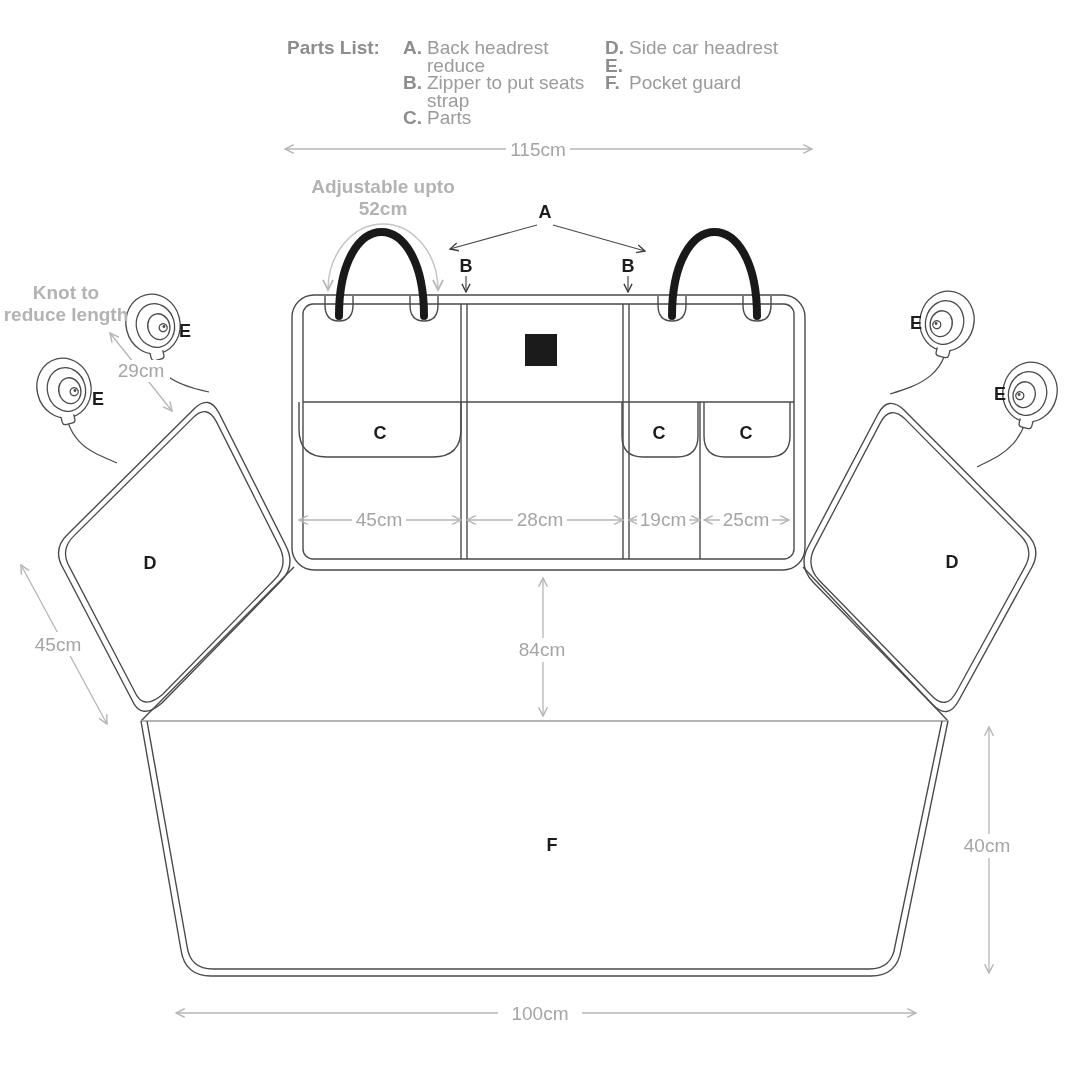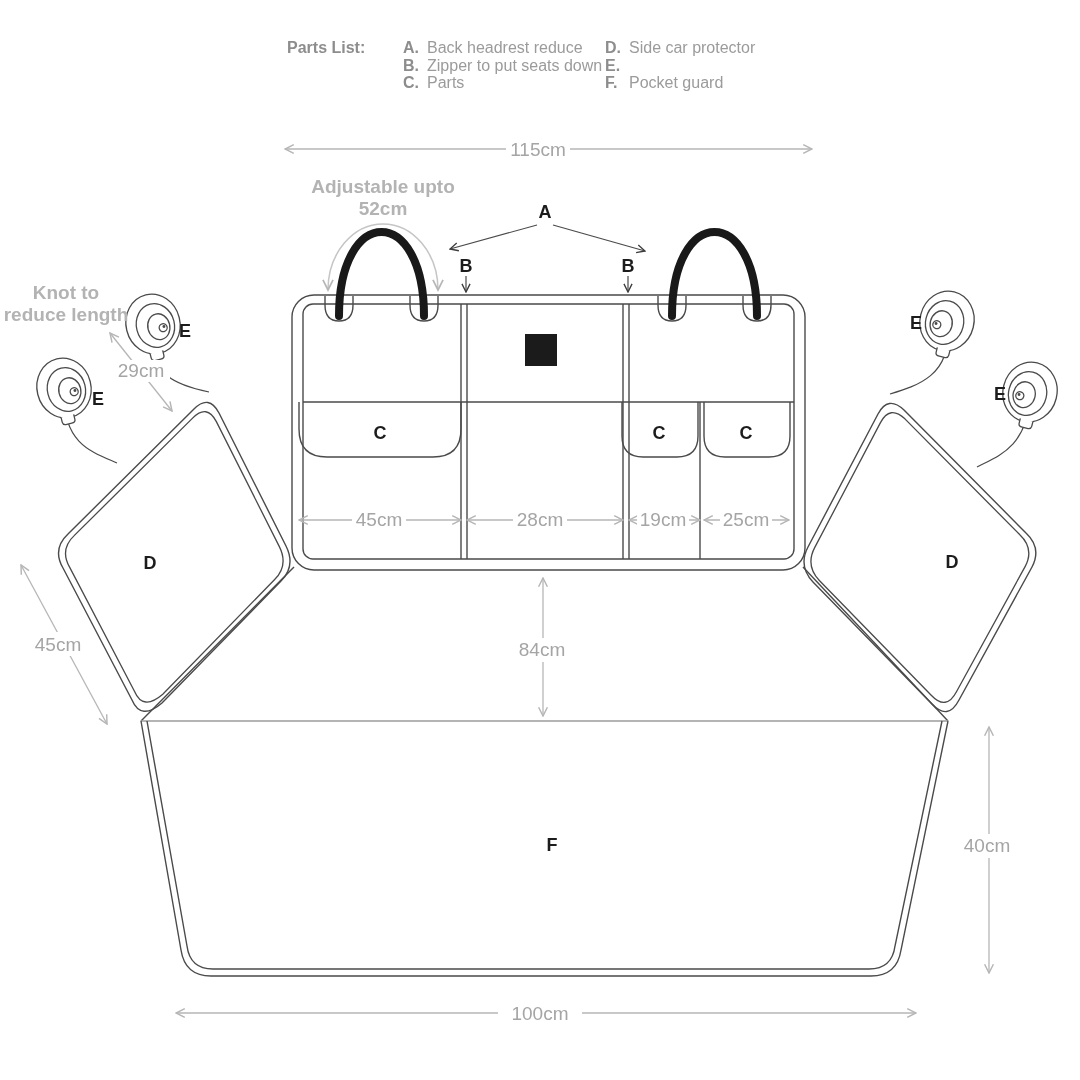--- a/index.html
+++ b/index.html
@@ -2,21 +2,21 @@
 <html><head>
 <meta charset="utf-8">
 <style>
   html,body{margin:0;padding:0;background:#ffffff;}
   .stage{position:relative;width:1080px;height:1080px;background:#ffffff;overflow:hidden;
          font-family:"Liberation Sans", sans-serif;}
   .stage svg{position:absolute;left:0;top:0;}
 
   
   .parts{position:absolute;left:287px;top:39px;display:flex;align-items:flex-start;
-         font-size:16px;line-height:17.5px;}
+         font-size:19px;line-height:17.5px;}
   .pl-title{font-weight:bold;color:#8d8d8d;width:116px;}
   .pl-col{display:flex;flex-direction:column;}
   .pl-col1{width:202px;}
   .pl-col2{width:182px;}
   .pl-row{display:flex;}
   .pl-key{width:24px;font-weight:bold;color:#8d8d8d;flex:none;}
   .pl-label{flex:1;color:#9b9b9b;}
 
   
   .ol{stroke:#4a4a4a;stroke-width:1.4;fill:none;}
@@ -190,31 +190,31 @@
 
   <div class="parts">
     <div class="pl-title">Parts List:</div>
     <div class="pl-col pl-col1">
       <div class="pl-row">
         <span class="pl-key">A.</span>
         <span class="pl-label">Back headrest reduce</span>
       </div>
       <div class="pl-row">
         <span class="pl-key">B.</span>
-        <span class="pl-label">Zipper to put seats down</span>
+        <span class="pl-label">Zipper to put seats strap</span>
       </div>
       <div class="pl-row">
         <span class="pl-key">C.</span>
         <span class="pl-label">Parts</span>
       </div>
     </div>
     <div class="pl-col pl-col2">
       <div class="pl-row">
         <span class="pl-key">D.</span>
-        <span class="pl-label">Side car protector</span>
+        <span class="pl-label">Side car headrest</span>
       </div>
       <div class="pl-row">
         <span class="pl-key">E.</span>
       </div>
       <div class="pl-row">
         <span class="pl-key">F.</span>
         <span class="pl-label">Pocket guard</span>
       </div>
     </div>
   </div>

